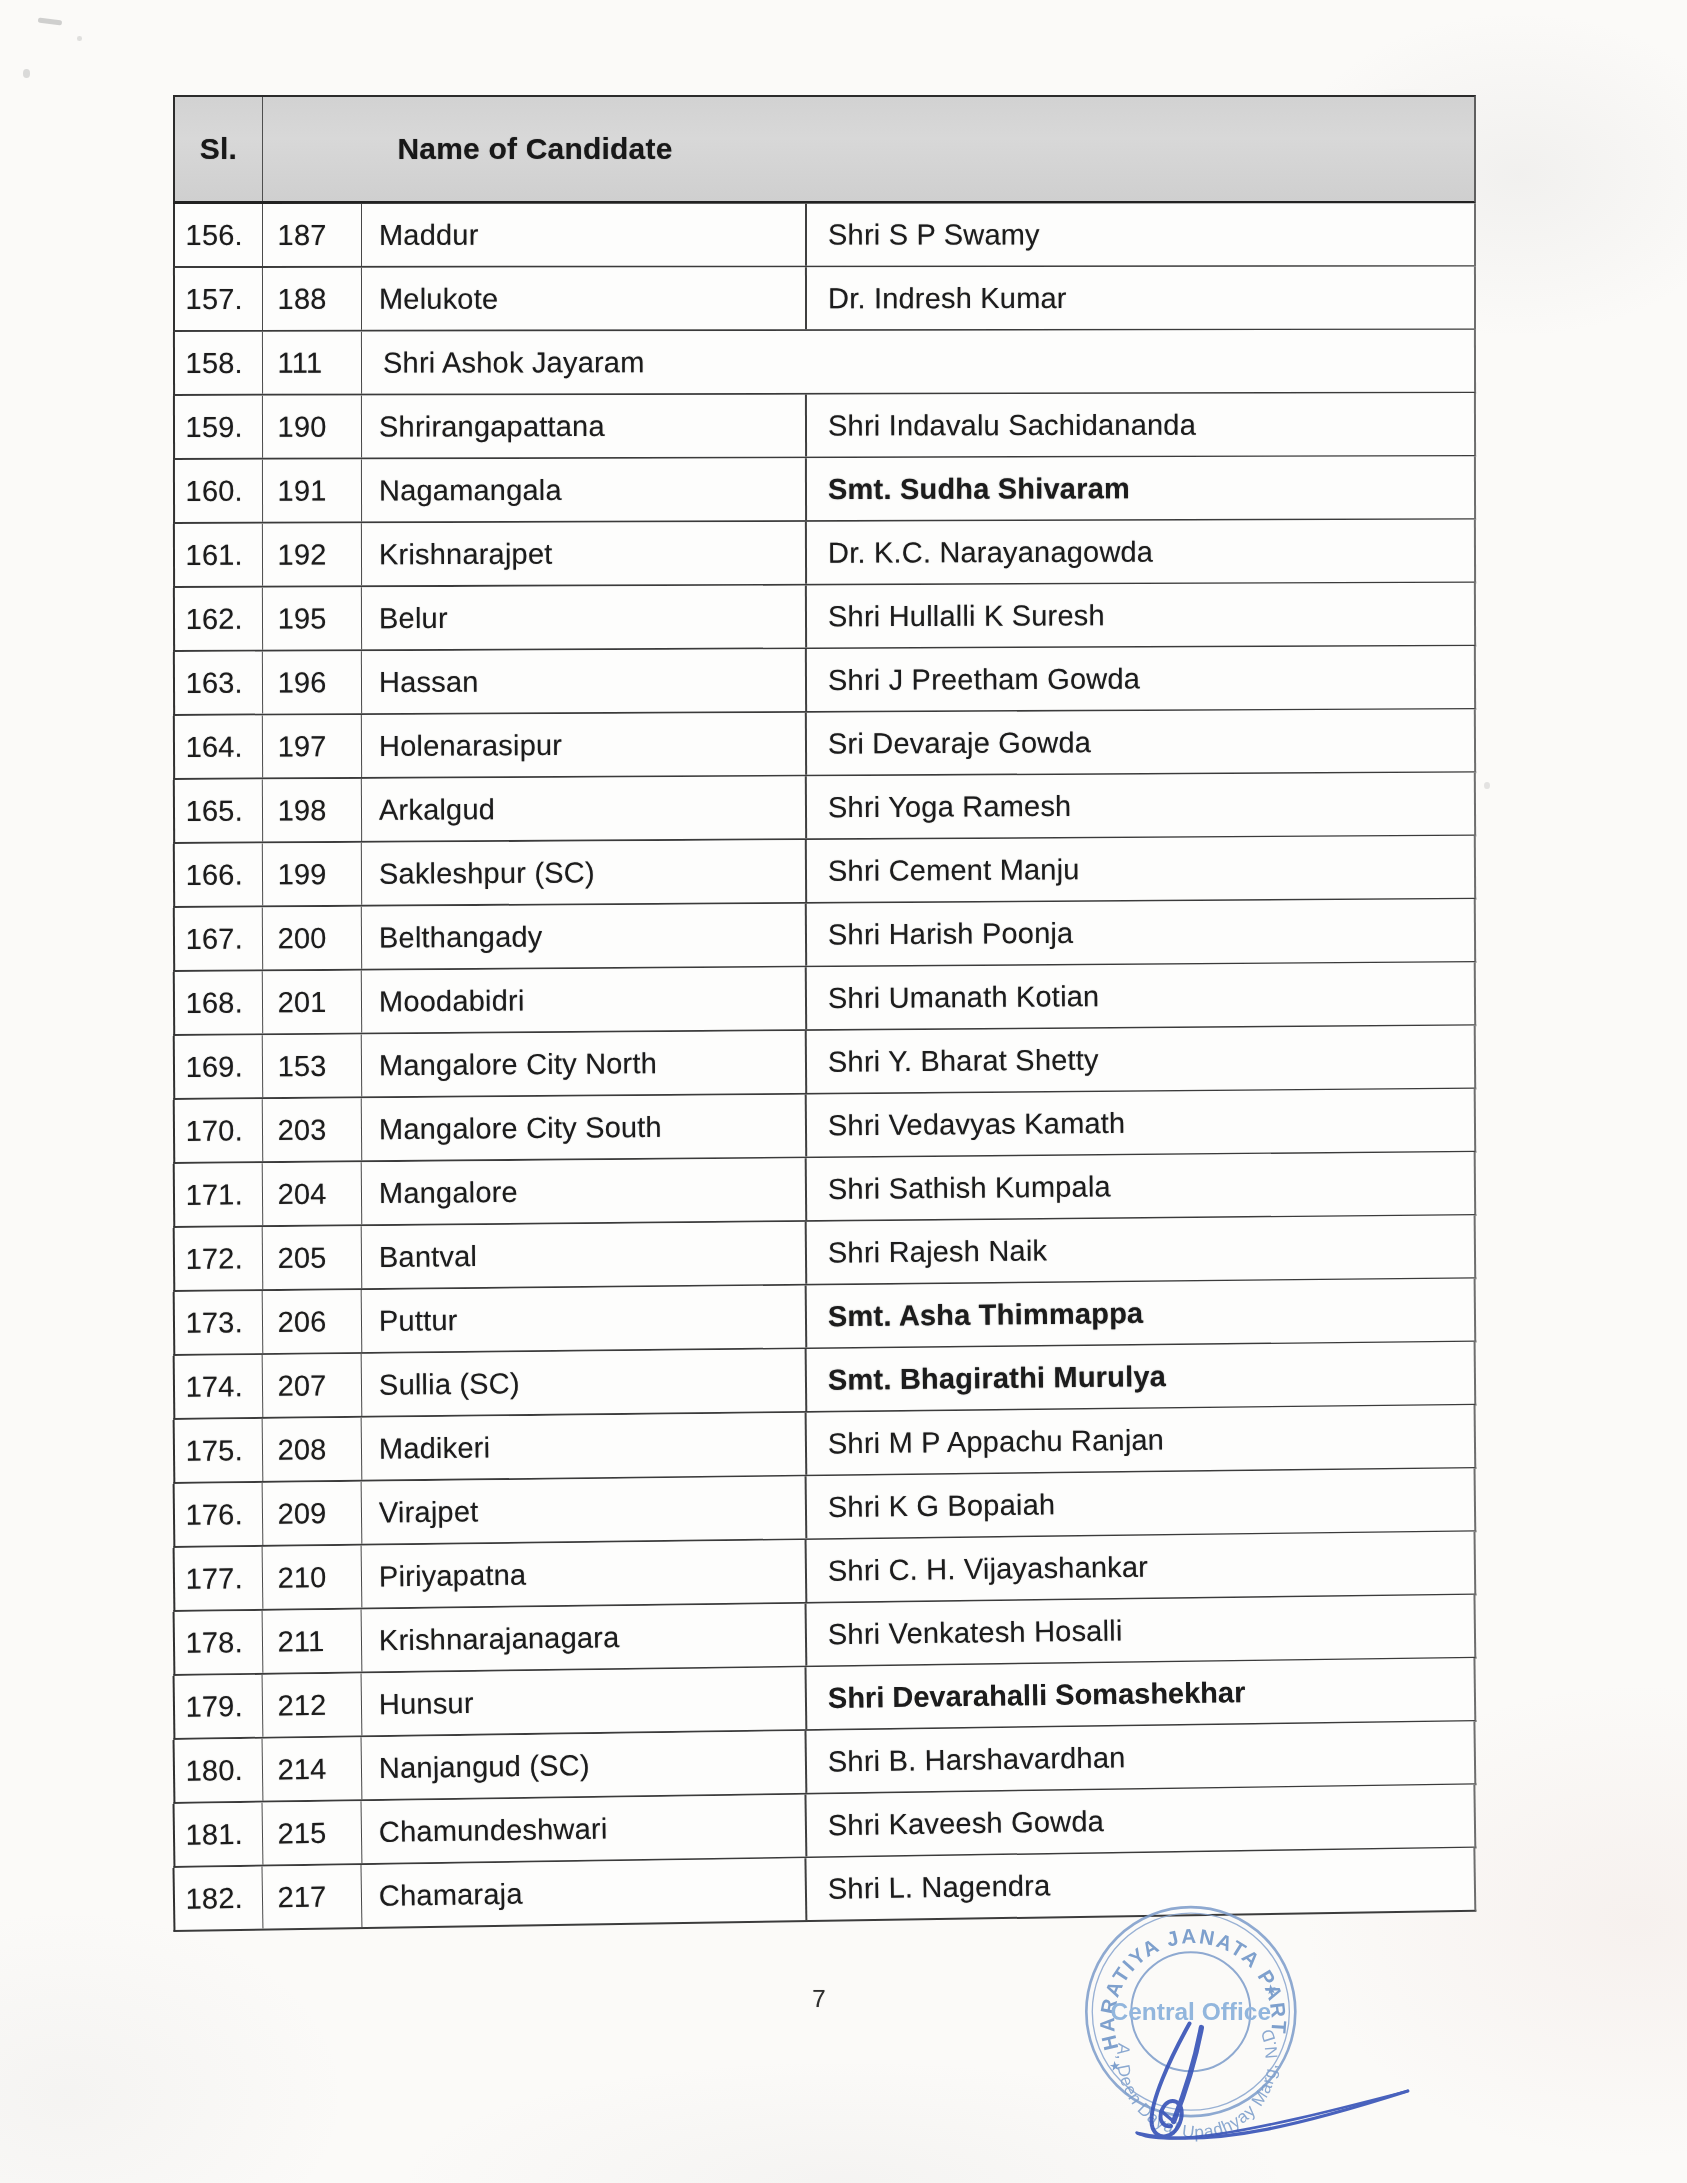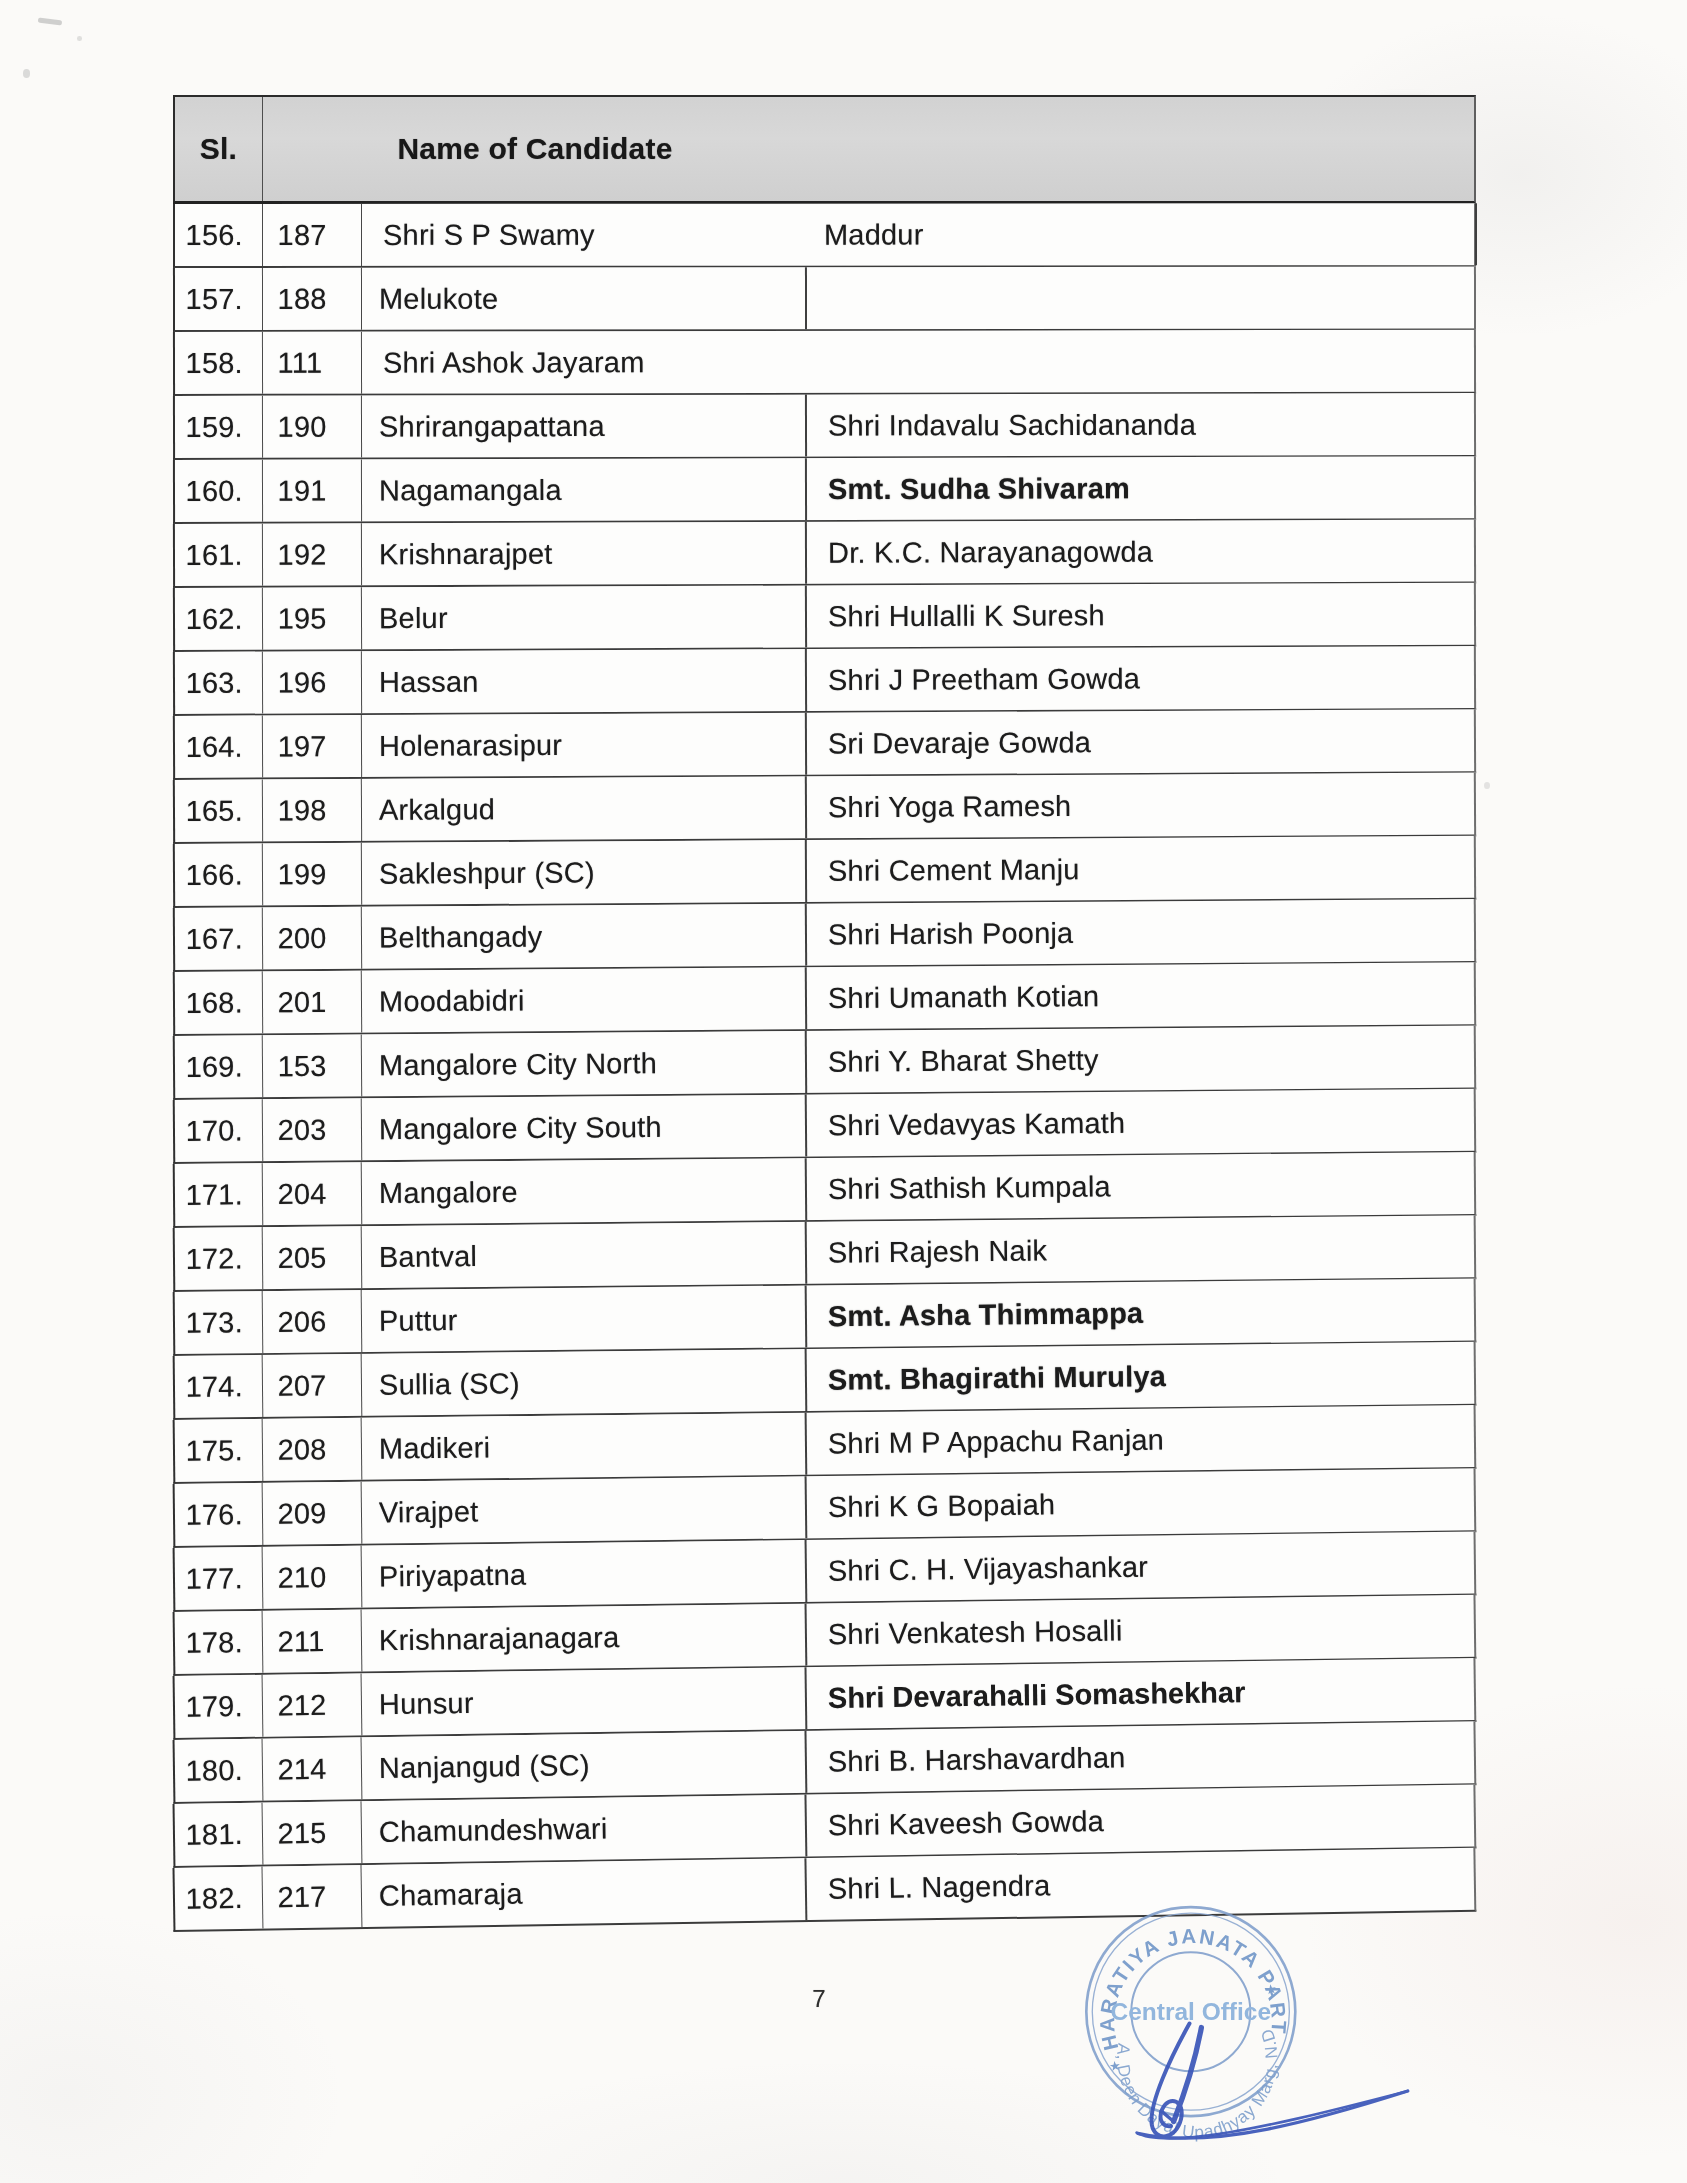--- a/index.html
+++ b/index.html
@@ -93,27 +93,28 @@
 
   <div class="tbl">
     <div class="thead">
       <div class="th sl">Sl.</div>
       <div class="th cand">Name of Candidate</div>
     </div>
     <div id="tbody">
         <div class="row" style="transform: rotate(-0.033deg); text-align: right;">
       <div class="cell sl">156.</div>
       <div class="cell no">187</div>
+      <div class="cell asm">Maddur</div>
       <div class="cell cand">Shri S P Swamy</div>
-      <div class="cell asm">Maddur</div>
     </div>
         <div class="row" style="transform: rotate(-0.066deg);">
       <div class="cell sl">157.</div>
       <div class="cell no">188</div>
       <div class="cell asm">Melukote</div>
+      <div class="cell cand">Dr. Indresh Kumar</div>
     </div>
         <div class="row" style="transform: rotate(-0.099deg);">
       <div class="cell sl">158.</div>
       <div class="cell no">111</div>
       <div class="cell cand">Shri Ashok Jayaram</div>
     </div>
         <div class="row" style="transform: rotate(-0.132deg);">
       <div class="cell sl">159.</div>
       <div class="cell no">190</div>
       <div class="cell asm">Shrirangapattana</div>

